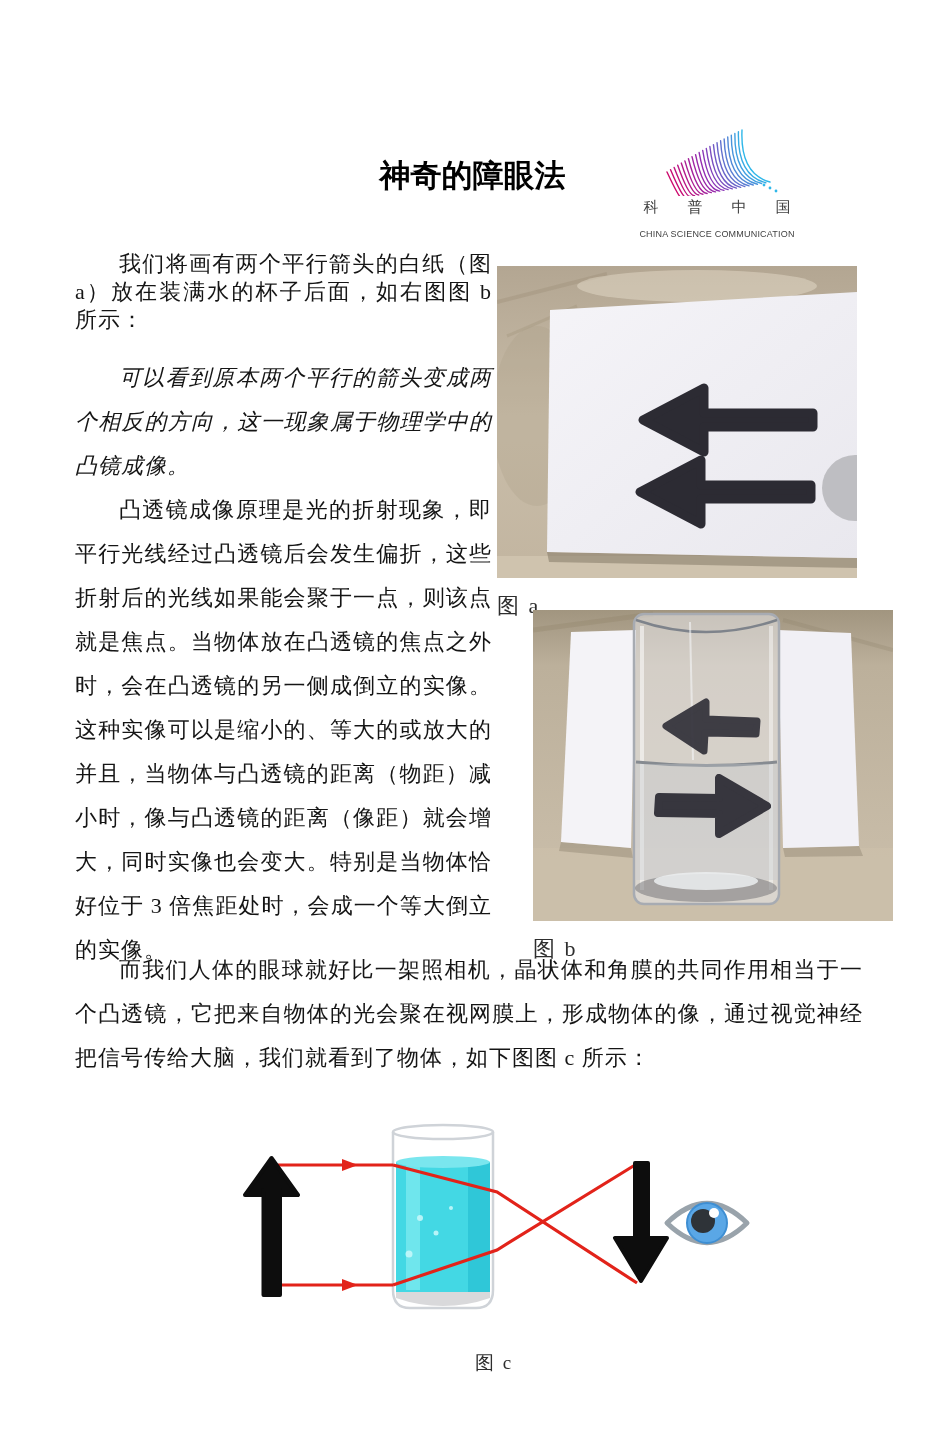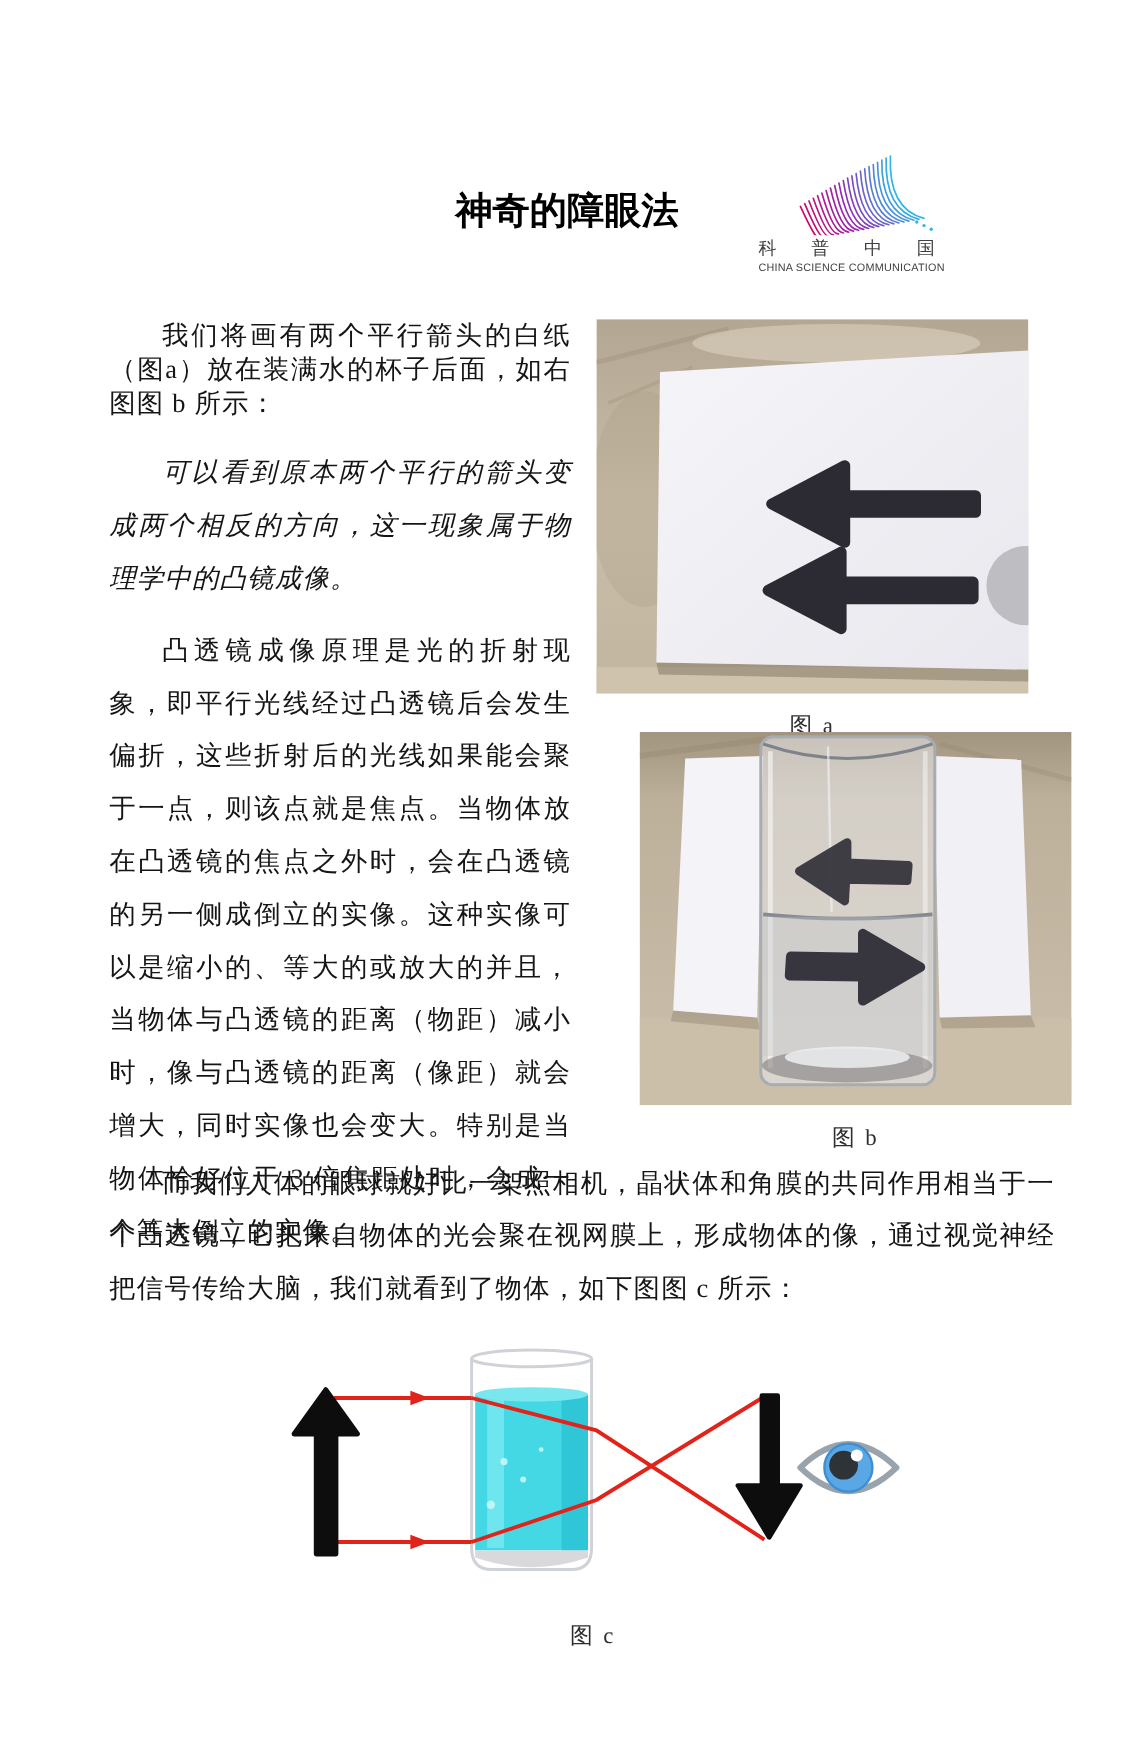--- a/index.html
+++ b/index.html
@@ -2,38 +2,38 @@
 <html><head>
 <meta charset="utf-8">
 <style>
   html,body{margin:0;padding:0;}
   body{width:945px;height:1453px;background:#ffffff;position:relative;overflow:hidden;
        font-family:"Liberation Serif","DejaVu Serif",serif;color:#1c1c1c;}
   .title{position:absolute;left:0;right:0;top:155px;text-align:center;
          font-family:"Liberation Sans","DejaVu Sans",sans-serif;
          font-weight:bold;font-size:31px;color:#000;}
   
-  .logo{position:absolute;left:632px;top:116px;width:170px;}
+  .logo{position:absolute;left:632px;top:116px;width:170px;text-align:center;}
   .logo svg{display:block;margin:0 auto;}
   .logo-cn{font-family:"Liberation Sans","DejaVu Sans",sans-serif;font-size:15px;color:#3f3f3f;
            letter-spacing:29px;margin-right:-29px;white-space:nowrap;margin-top:2px;}
   .logo-en{font-family:"Liberation Sans","DejaVu Sans",sans-serif;font-size:9px;color:#3f3f3f;
-           letter-spacing:0.2px;white-space:nowrap;margin-top:1px;}
+           letter-spacing:0.2px;white-space:nowrap;margin-top:12px;}
   
   .col-left{position:absolute;left:75px;top:250px;width:417px;}
-  .para{margin:16px;text-align:justify;text-indent:2em;font-size:22px;letter-spacing:1px;color:#151515;}
+  .para{margin:0;text-align:justify;text-indent:2em;font-size:22px;letter-spacing:1px;color:#151515;}
   .p1{line-height:28px;}
   .p2{line-height:44px;margin-top:22px;font-style:italic;}
   .p3{line-height:44px;}
   .p4{position:absolute;left:75px;top:948px;width:788px;line-height:44px;}
   
   .fig{position:absolute;}
   .fig-a{left:497px;top:266px;width:360px;}
   .fig-b{left:497px;top:610px;width:360px;padding-left:36px;}
-  .figcap{text-align:center;font-size:19px;color:#2e2e2e;margin-top:9px;letter-spacing:2px;}
+  .figcap{text-align:left;font-size:22px;color:#2e2e2e;margin-top:9px;letter-spacing:2px;}
   .fig-c{left:230px;top:1118px;width:540px;}
   .cap-c{position:absolute;left:0;right:0;top:1350px;text-align:center;
          font-size:19px;color:#2e2e2e;letter-spacing:2px;padding-left:43px;}
 </style>
 </head>
 <body>
 
 <div class="title">神奇的障眼法</div>
 
 <div class="logo">

